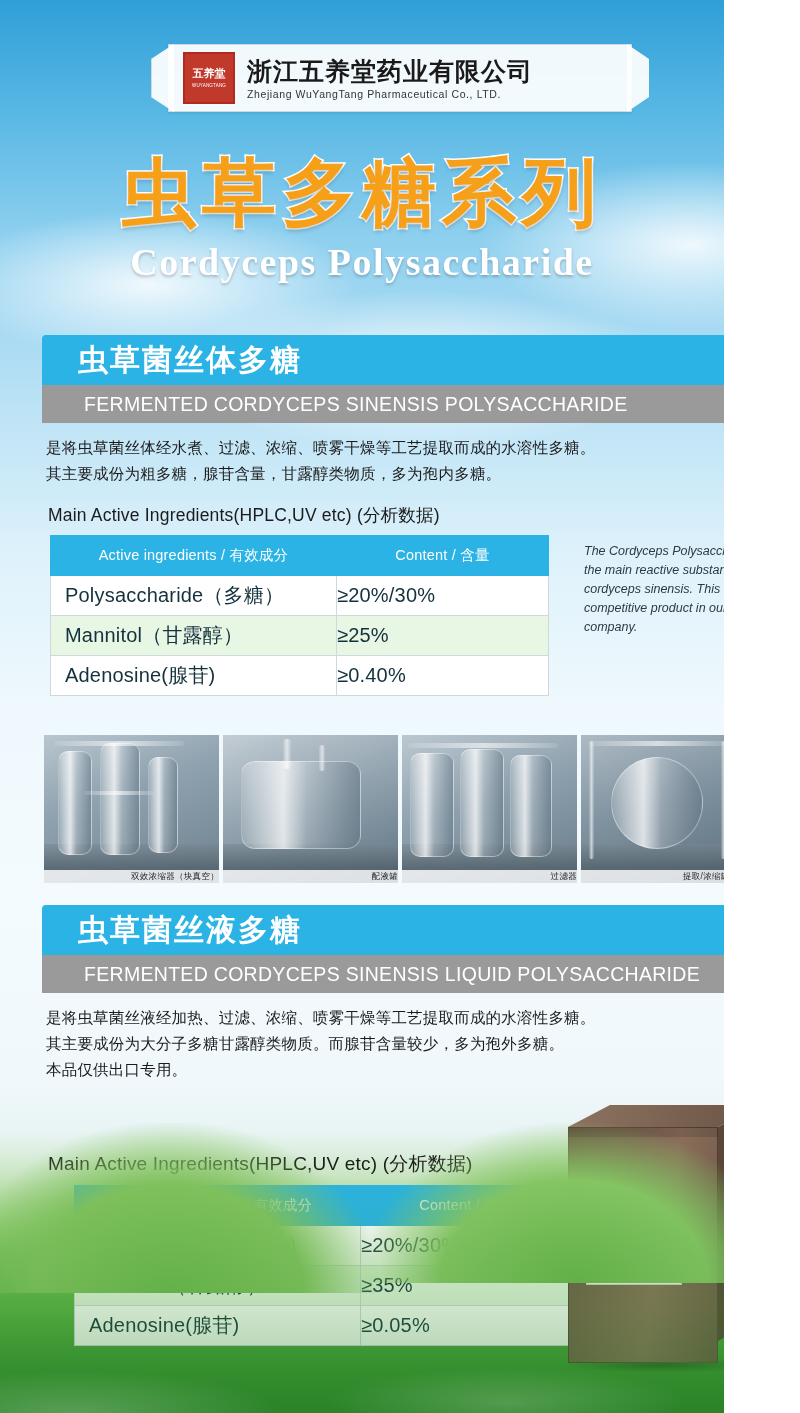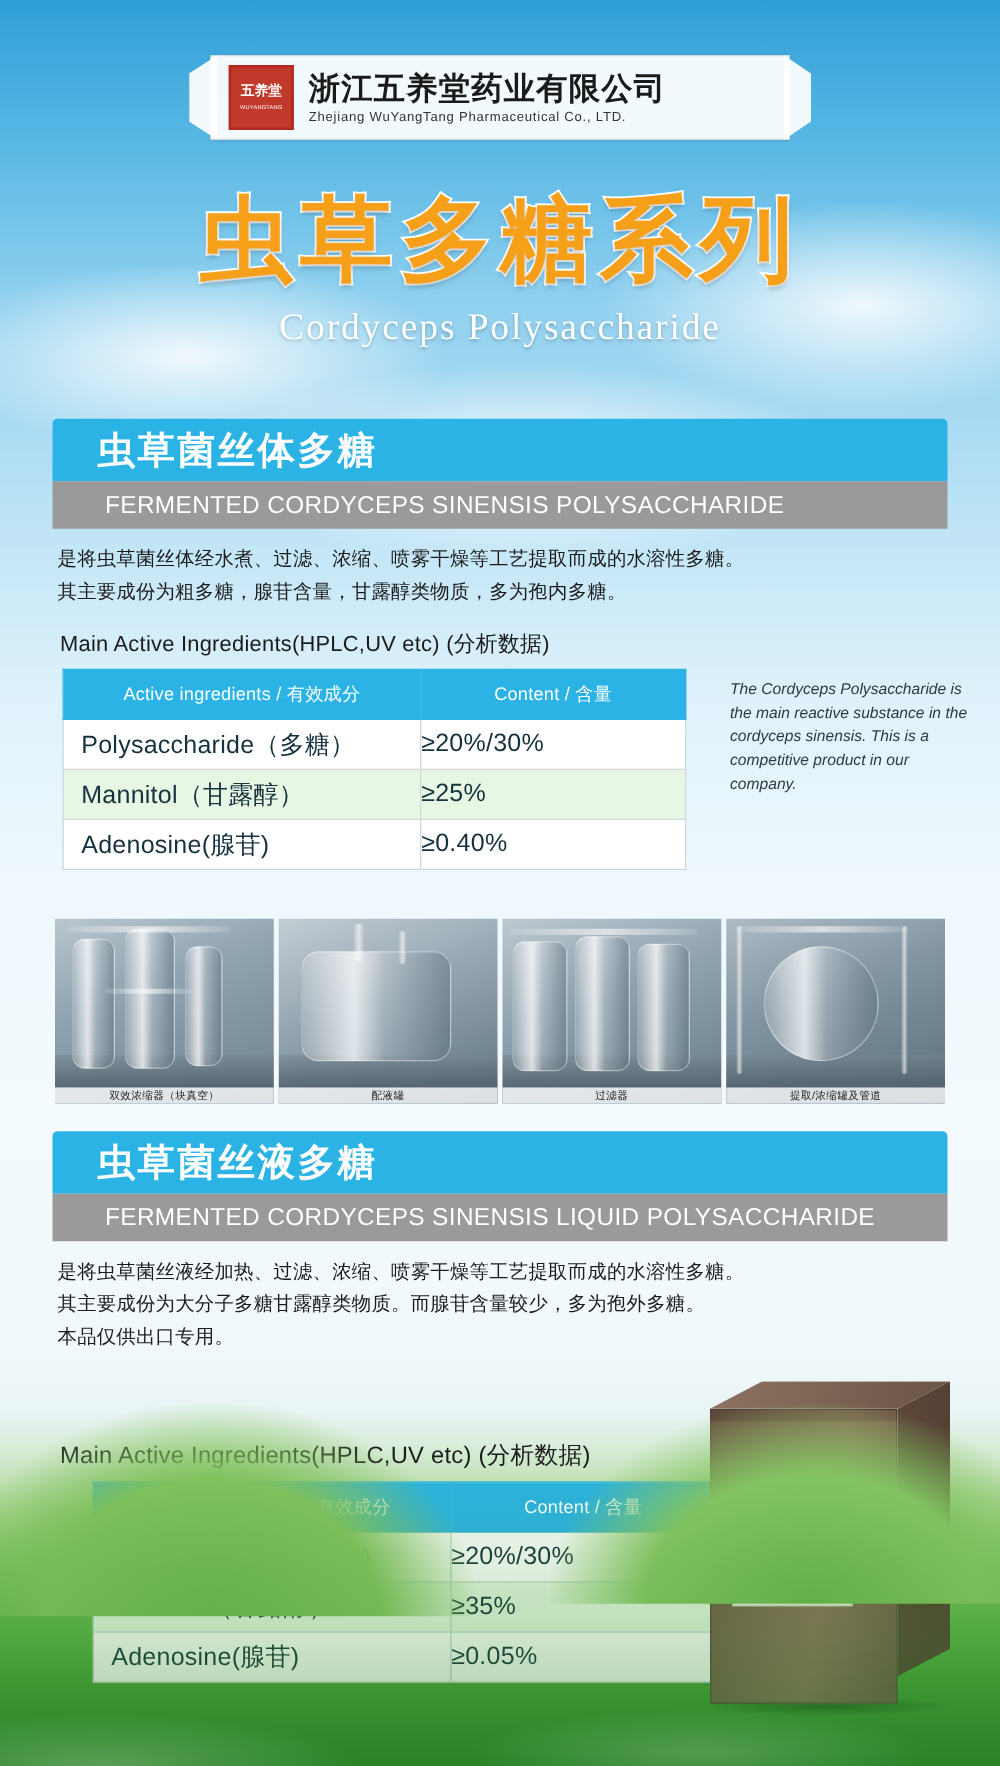--- a/index.html
+++ b/index.html
@@ -4,21 +4,21 @@
 <style>
   * { box-sizing: border-box; margin: 0; padding: 0; }
   html, body {
     width: 800px;
     height: 1413px;
     font-family: "Liberation Sans", sans-serif;
     overflow: hidden;
   }
   .page {
     position: relative;
-    width: 800px;
+    width: 724px;
     height: 1413px;
     background:
       linear-gradient(to bottom,
         #2f9fd8 0px,
         #57b7e4 110px,
         #8fd0ef 240px,
         #bfe4f6 420px,
         #dff2fb 560px,
         #eef8fd 700px,
         #f4fbfe 900px,
@@ -127,23 +127,23 @@
     color: #f6a01a;
     -webkit-text-stroke: 3px #ffffff;
     paint-order: stroke fill;
     text-shadow: 0 3px 4px rgba(0,0,0,0.18);
     font-family: "DejaVu Sans", sans-serif;
   }
   .main-title-en {
     position: absolute;
     left: 0; right: 0; top: 240px;
     text-align: center;
-    font-size: 30px;
+    font-size: 38px;
     line-height: 44px;
-    font-weight: normal;
+    font-weight: bold;
     letter-spacing: 1.5px;
     color: #ffffff;
     text-shadow: 0 2px 3px rgba(0,0,0,0.22);
     font-family: "Liberation Serif", serif;
   }
 
   
   .section {
     position: absolute;
     left: 42px;
@@ -239,21 +239,21 @@
     flex: 1 1 0;
     overflow: hidden;
     background: #8a9aa6;
   }
   .photo .cap {
     position: absolute;
     left: 0; right: 0; bottom: 0;
     background: rgba(255,255,255,0.78);
     color: #222;
     font-size: 8.5px;
-    text-align: center;
+    text-align: right;
     line-height: 13px;
     height: 13px;
     letter-spacing: 0.3px;
   }
   
   .p1 { background: linear-gradient(160deg,#b9c6cf 0%, #8fa2af 40%, #6d818f 100%); }
   .p2 { background: linear-gradient(160deg,#c3cdd4 0%, #93a4b0 45%, #5f7381 100%); }
   .p3 { background: linear-gradient(160deg,#bcc8d0 0%, #8da0ad 45%, #687c8a 100%); }
   .p4 { background: linear-gradient(160deg,#aebbc5 0%, #7f929f 45%, #5b6e7c 100%); }
   .tank {

